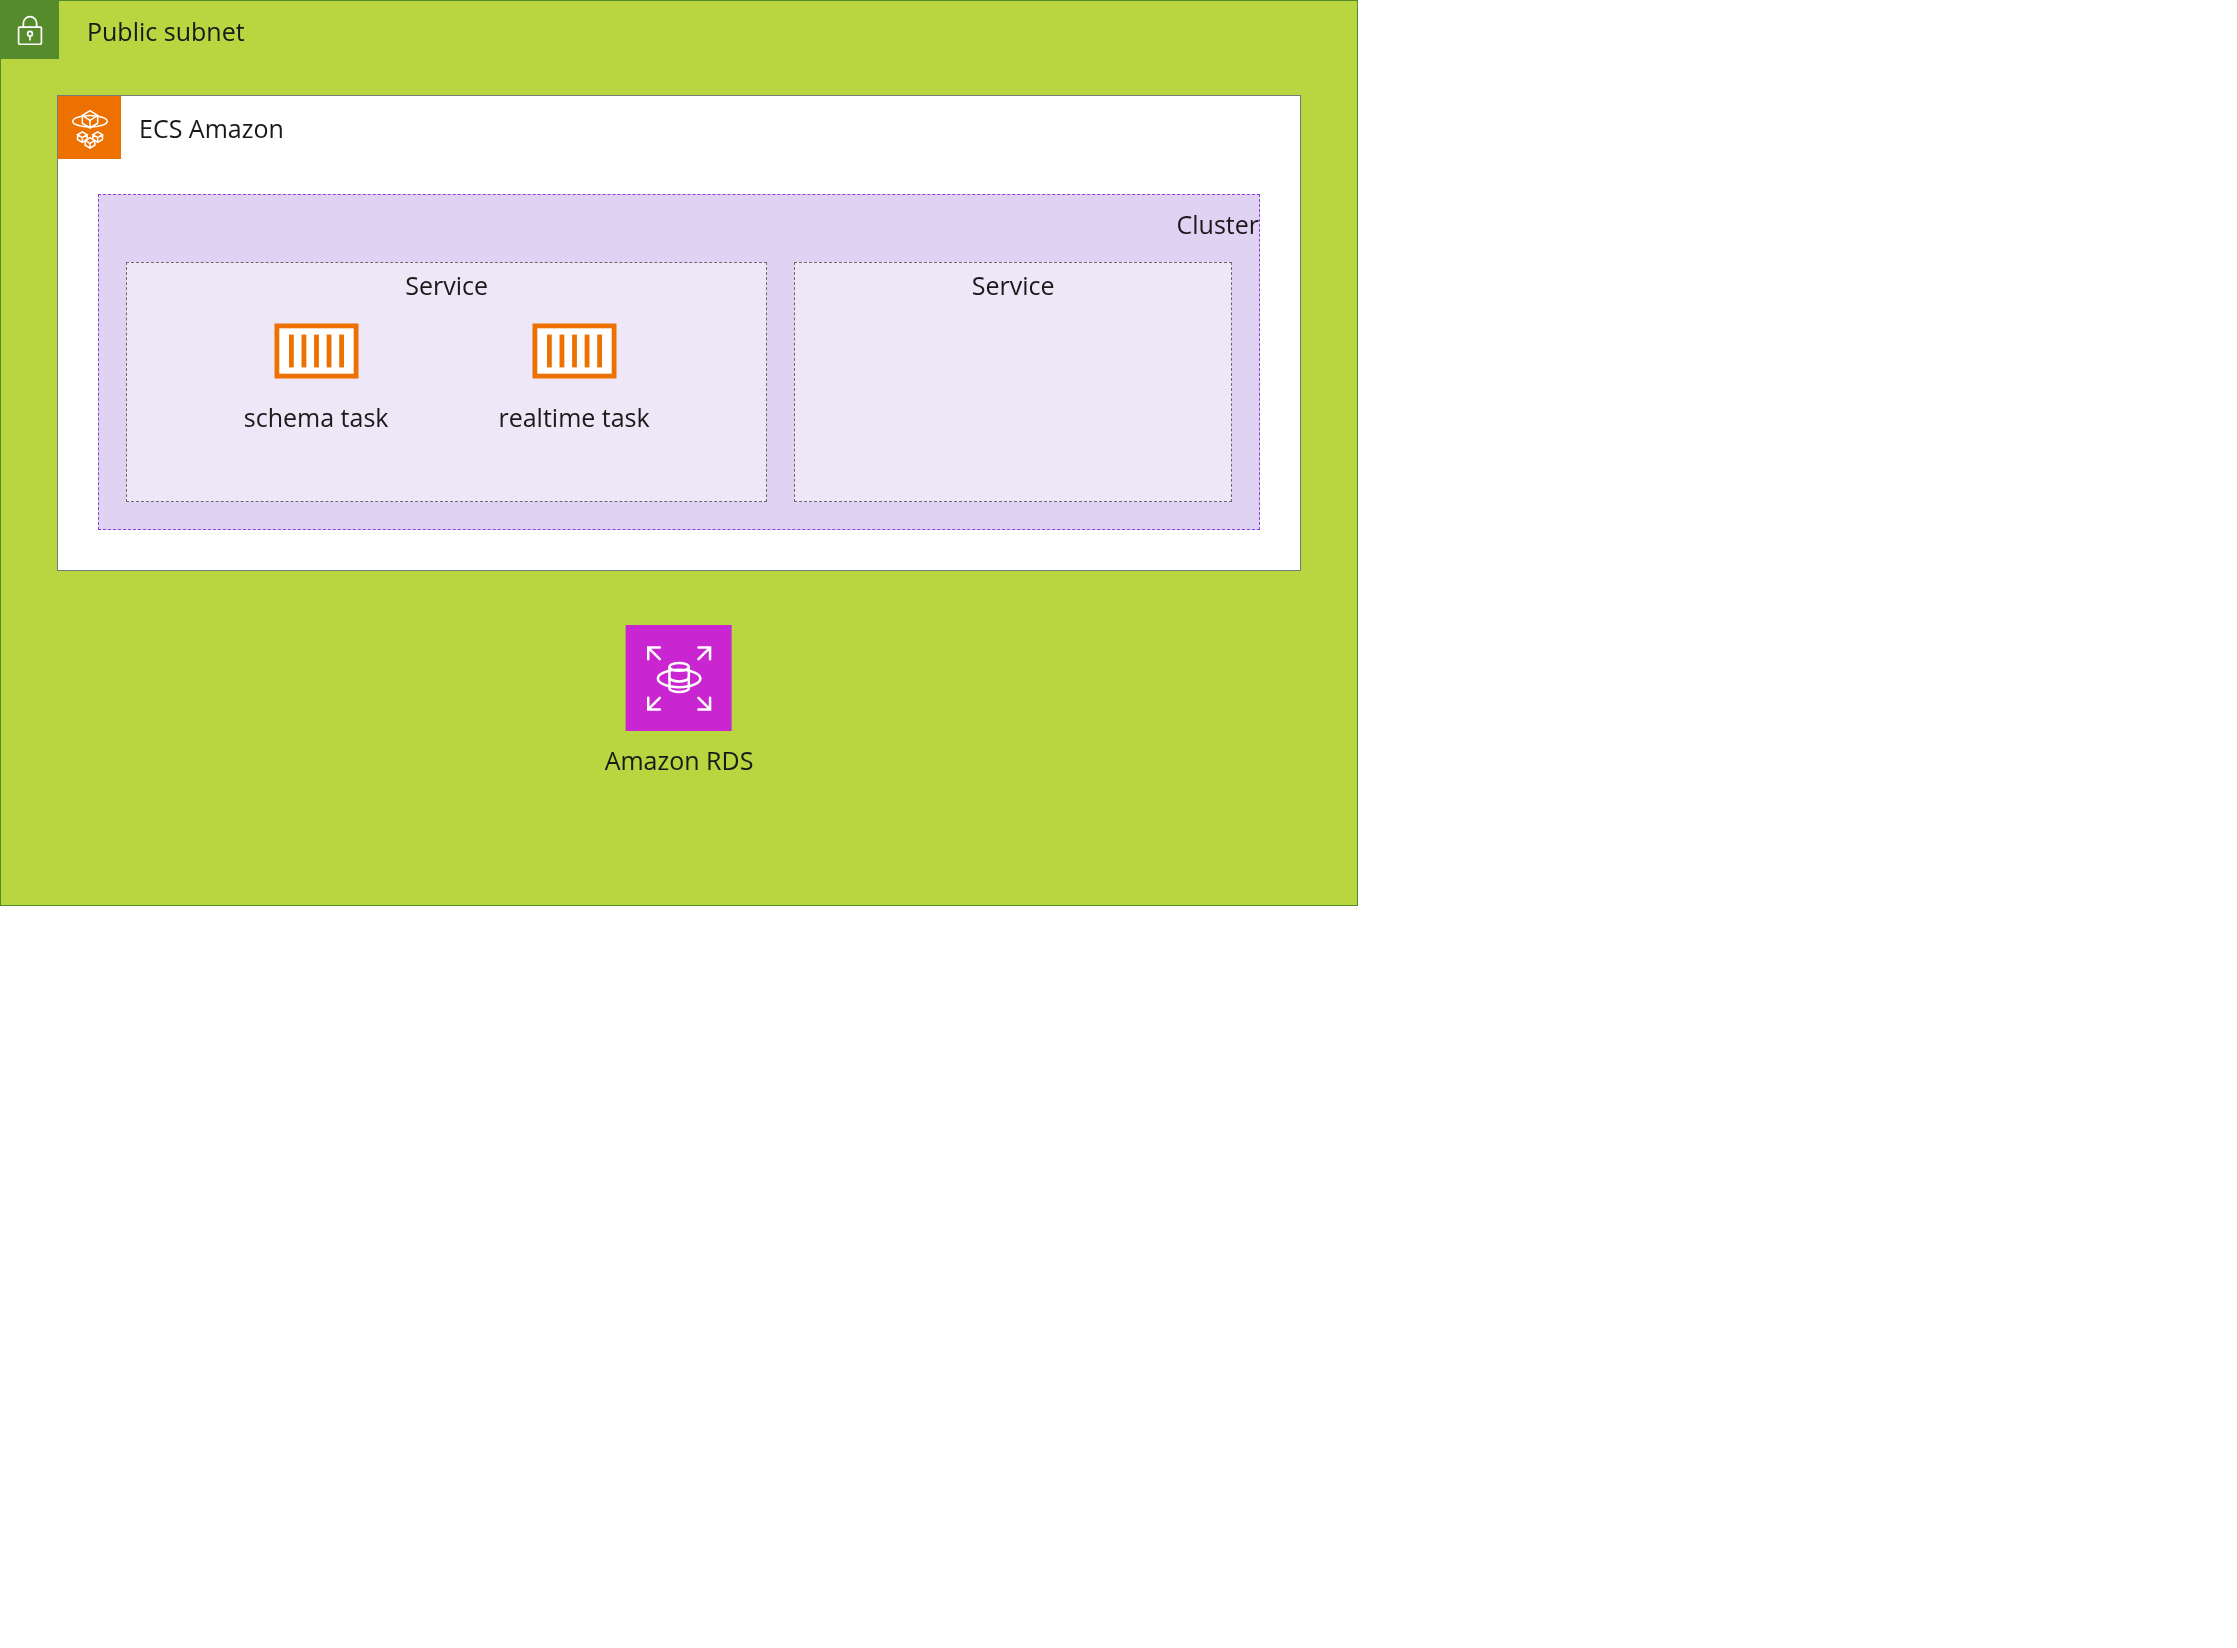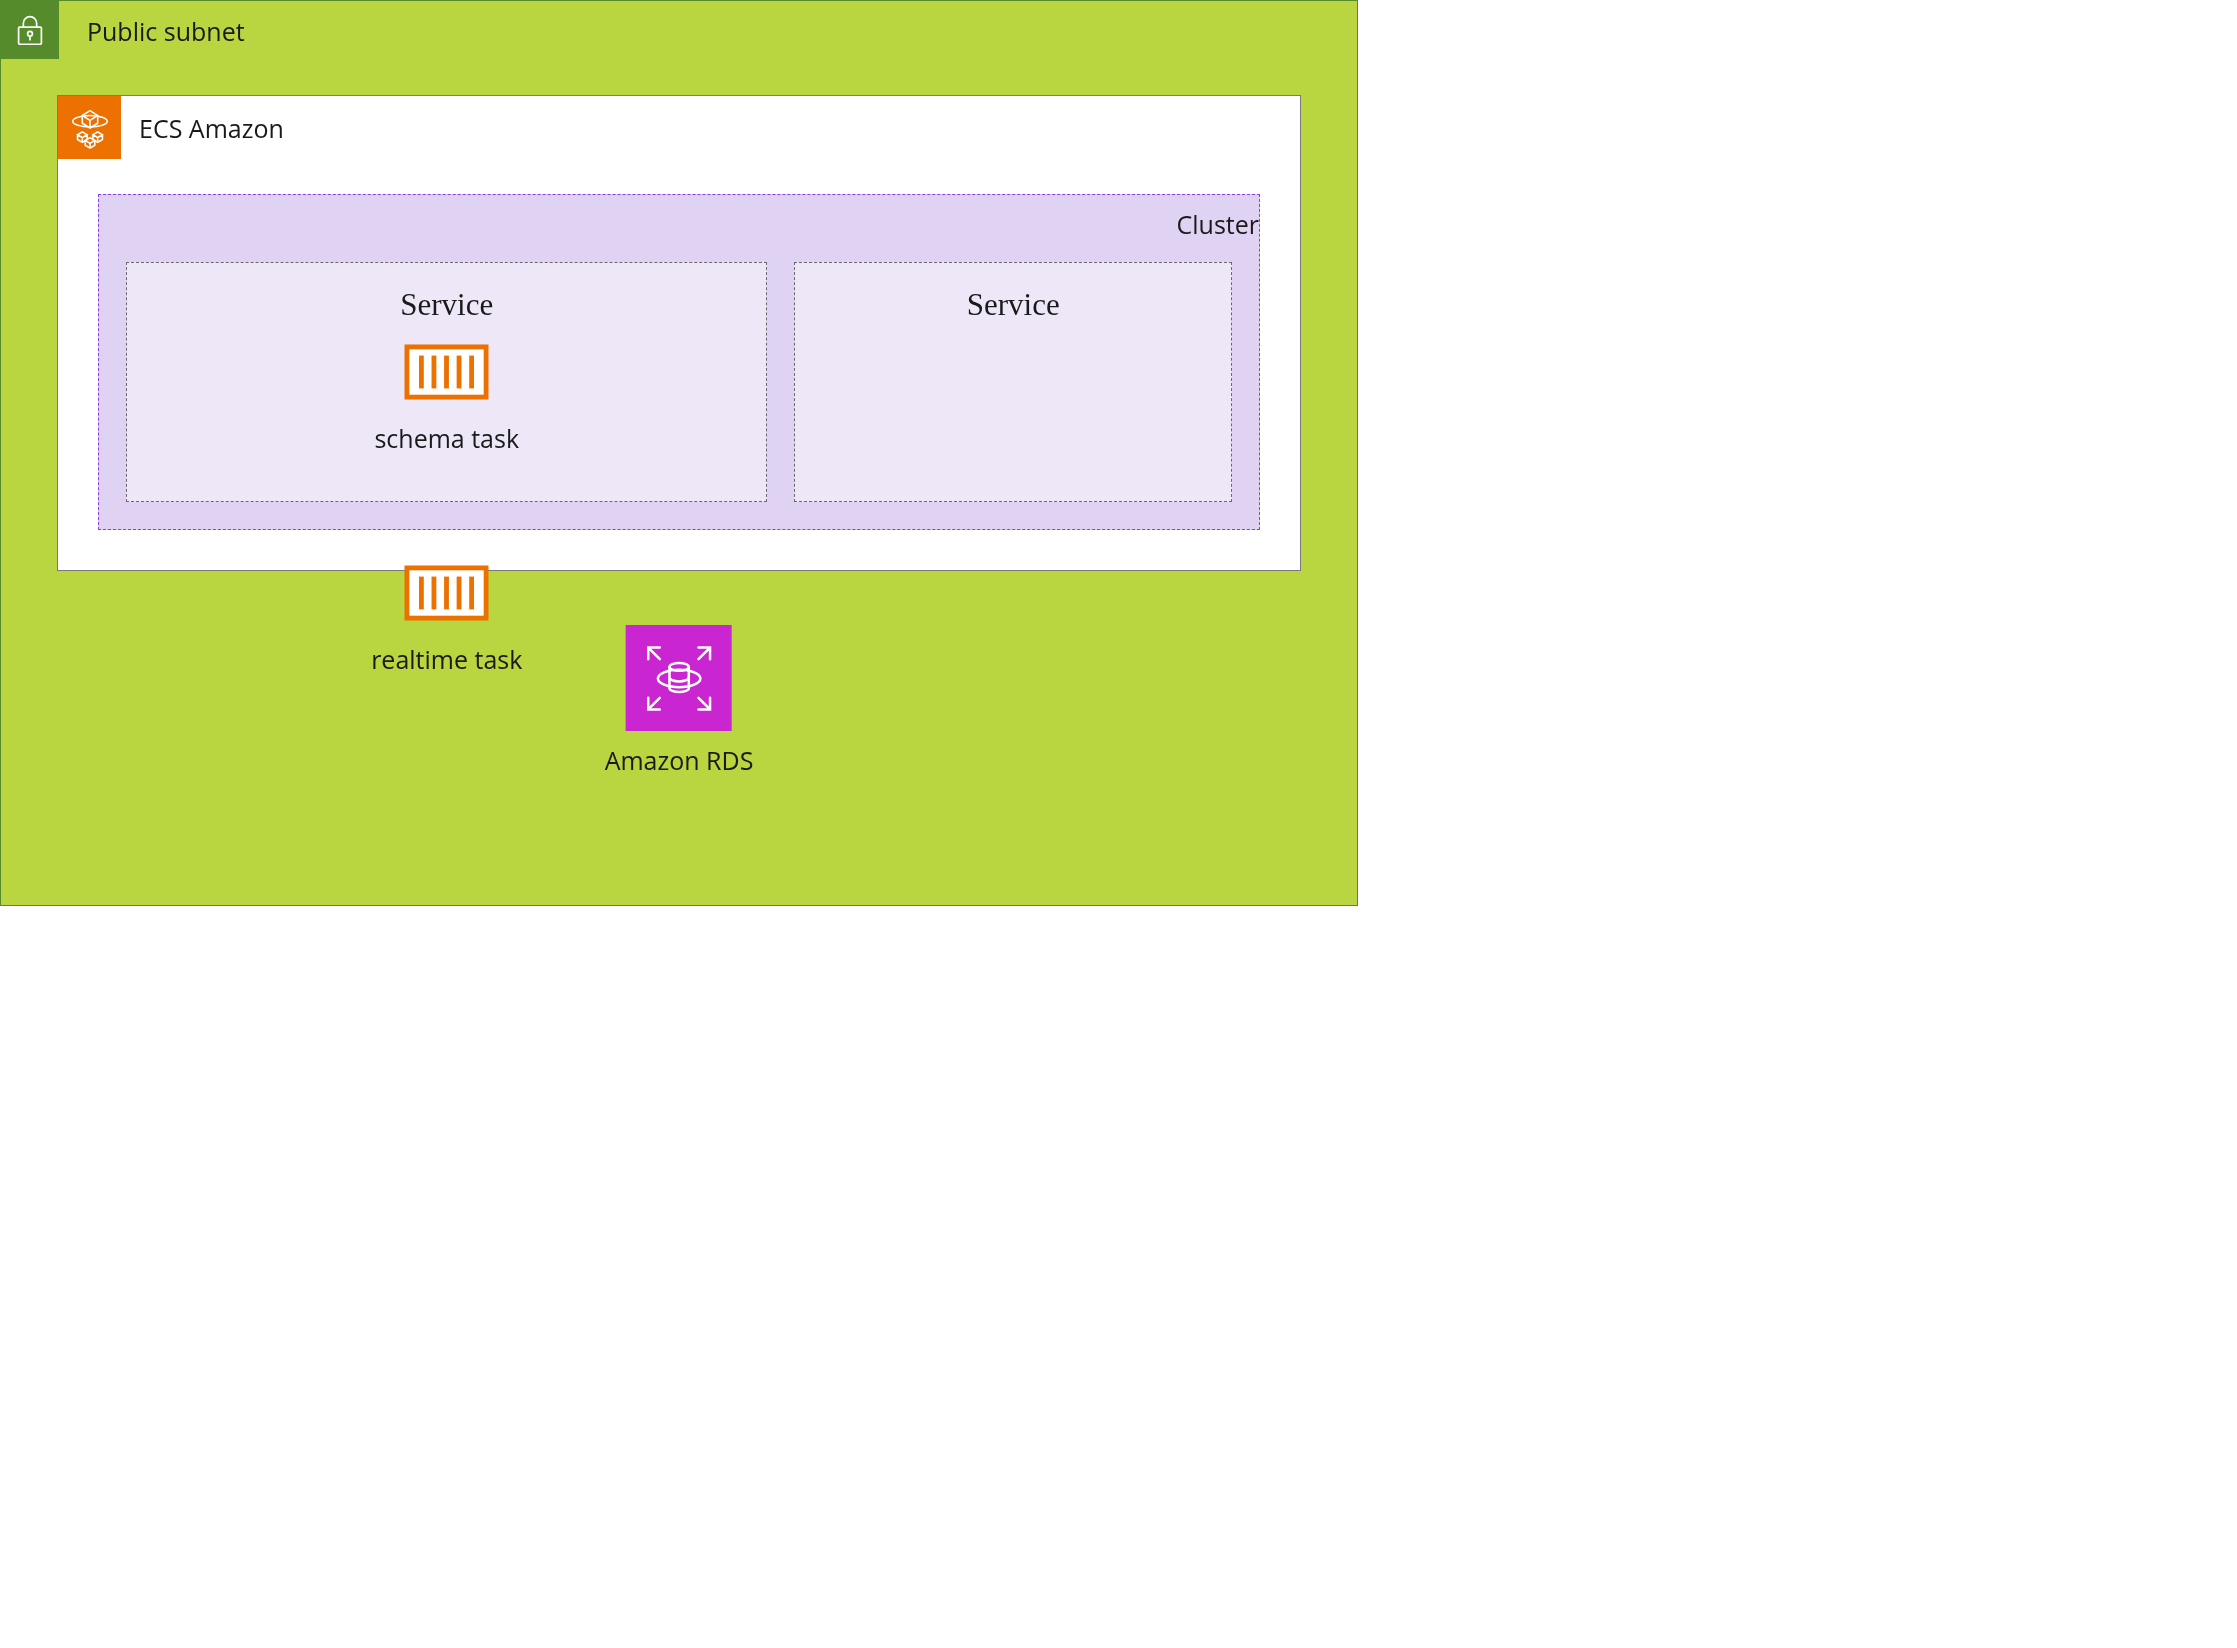--- a/index.html
+++ b/index.html
@@ -89,32 +89,30 @@
   .service {
     background: #eee7f8;
     border: 1.9px dashed #6a6a6a;
     display: flex;
     flex-direction: column;
     align-items: center;
   }
   .service-a { flex: 0 0 58%; }
   .service-b { flex: 1; }
   .service-title {
-    font-size: 31px;
-    margin-top: 24px;
-    color: #1a1a1a;
-    font-family: Liberation Serif, serif;
+    font-size: 25px;
+    margin-top: 5px;
+    color: #1a1a1a;
   }
   .tasks {
     display: flex;
     gap: 110px;
     margin-top: 21px;
     justify-content: center;
     width: 100%;
-    flex-direction: column;
   }
   .task {
     display: flex;
     flex-direction: column;
     align-items: center;
   }
   .task-label {
     font-size: 25px;
     margin-top: 21px;
     color: #1a1a1a;

